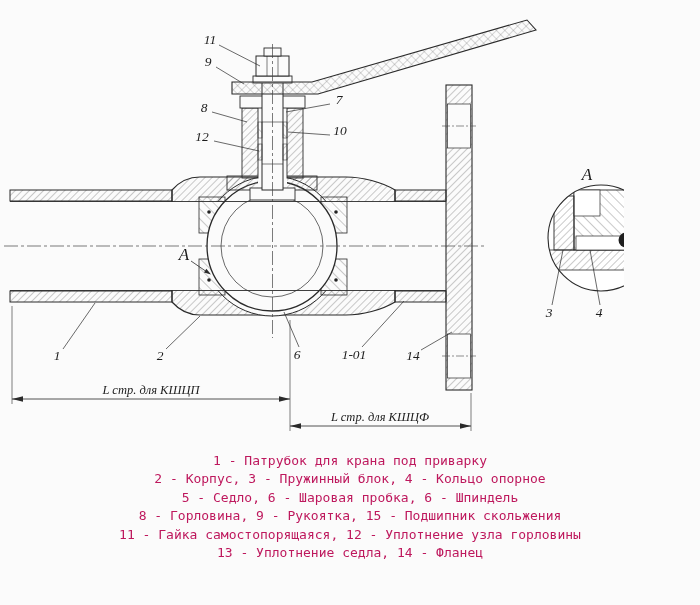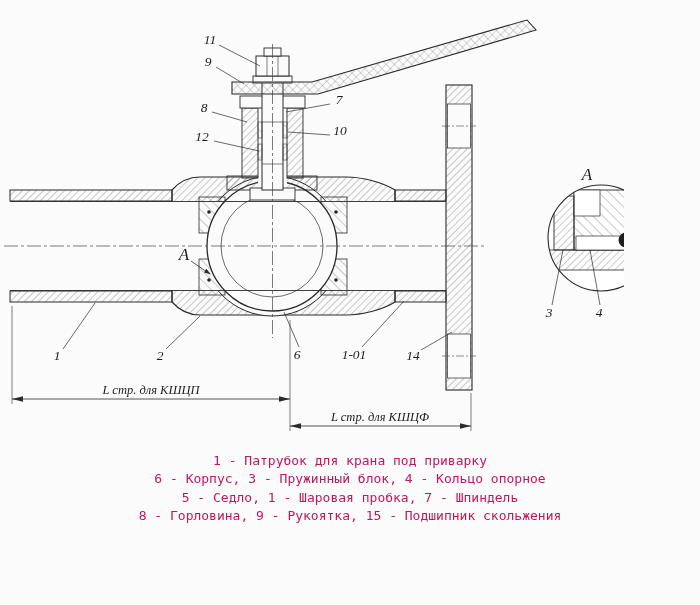--- a/index.html
+++ b/index.html
@@ -190,18 +190,20 @@
     </g>
     <text class="callout" x="549" y="317" text-anchor="middle">3</text>
     <text class="callout" x="599" y="317" text-anchor="middle">4</text>
     <text class="callout" x="638" y="315" text-anchor="middle">5</text>
     <text class="callout" x="677" y="315" text-anchor="middle">13</text>
   </g>
 </svg>
 
 <div class="legend">
   <div>1 - Патрубок для крана под приварку</div>
-  <div>6 - Корпус, 3 - Пружинный блок, 4 - Кольцо опорное</div>
-  <div>5 - Седло, 1 - Шаровая пробка, 7 - Шпиндель</div>
+  <div>2 - Корпус, 3 - Пружинный блок, 4 - Кольцо опорное</div>
+  <div>5 - Седло, 6 - Шаровая пробка, 6 - Шпиндель</div>
   <div>8 - Горловина, 9 - Рукоятка, 15 - Подшипник скольжения</div>
+  <div>11 - Гайка самостопорящаяся, 12 - Уплотнение узла горловины</div>
+  <div>13 - Уплотнение седла, 14 - Фланец</div>
 </div>
 
 </div>
 
 </body></html>

